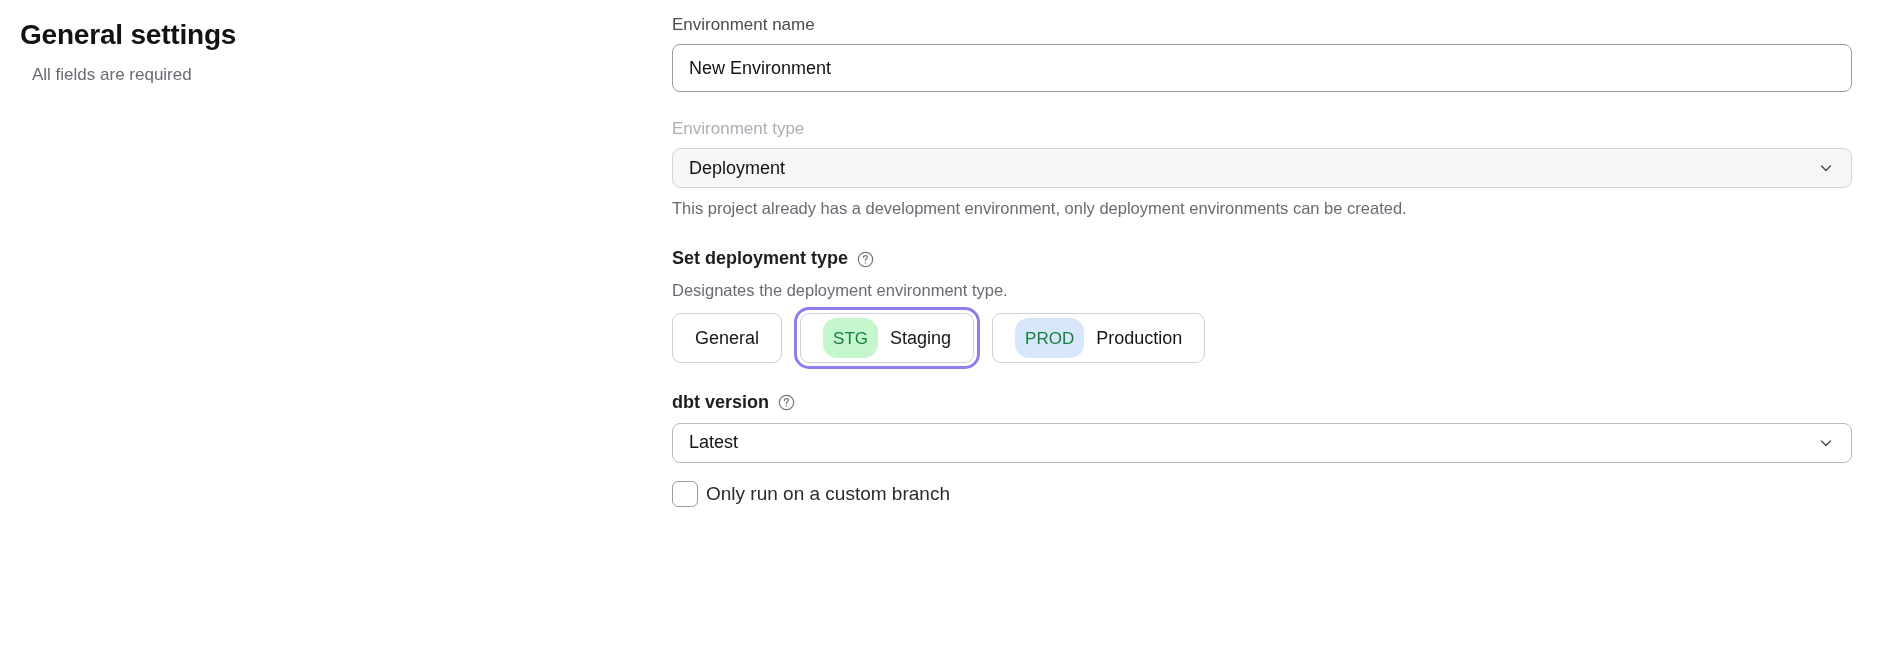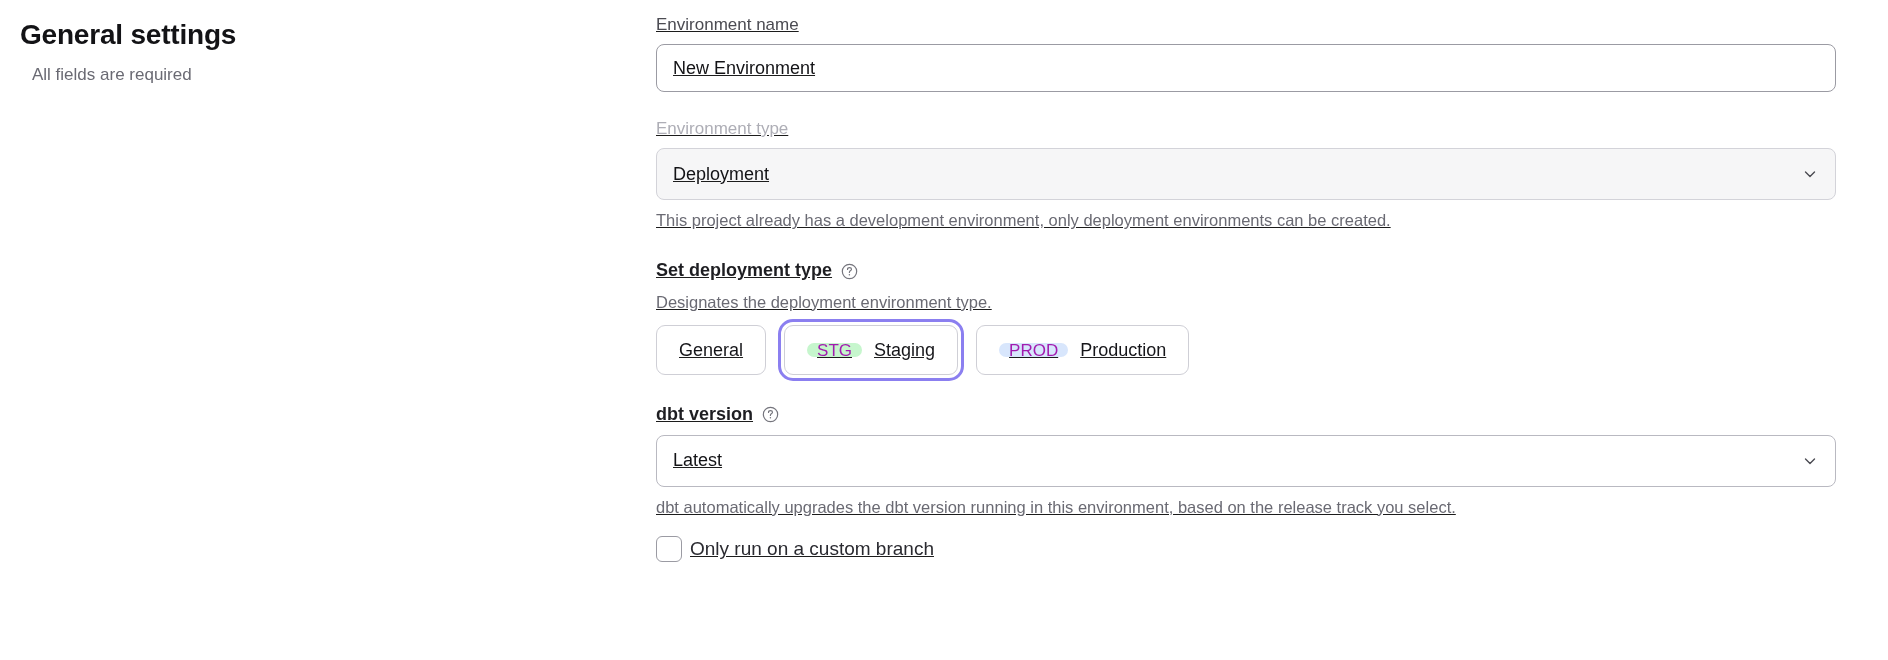--- a/index.html
+++ b/index.html
@@ -40,24 +40,23 @@
   .page-subtitle {
     font-size: 17px;
     color: #6a6a73;
     line-height: 1.3;
     margin: 12px;
   }
 
   
   .form-col {
     position: absolute;
-    left: 656px;
+    left: 672px;
     top: 14px;
     width: 1180px;
-    text-decoration: underline;
   }
 
   .field-label {
     font-size: 17px;
     color: #4b4b52;
     line-height: 1.3;
     margin-bottom: 8px;
     display: block;
   }
   .field-label.disabled {
@@ -82,21 +81,21 @@
     color: #131316;
     padding: 0 16px;
     font-family: "Liberation Sans", sans-serif;
     display: flex;
     align-items: center;
   }
 
   .select-box {
     position: relative;
     width: 1180px;
-    height: 52px;
+    height: 40px;
     border: 1px solid #d3d3d9;
     border-radius: 8px;
     background: #f6f6f7;
     font-size: 18px;
     color: #131316;
     padding: 0 16px;
     display: flex;
     align-items: center;
   }
   .select-box.enabled {
@@ -163,26 +162,26 @@
   .seg-btn.focused {
     outline: 3px solid #8b7ff0;
     outline-offset: 3px;
     border-radius: 9px;
   }
   .seg-btn .label { line-height: 1; }
   .badge {
     display: inline-flex;
     align-items: center;
     justify-content: center;
-    height: 14px;
+    height: 40px;
     padding: 0 10px;
     border-radius: 14px;
     font-size: 17px;
     font-weight: 400;
-    color: #a21caf;
+    color: #15803d;
     line-height: 1;
   }
   .badge.stg { background: #c6f6cd; }
   .badge.prod { background: #d8e6fc; }
 
   
   .check-row {
     display: flex;
     align-items: center;
     gap: 8px;
@@ -278,21 +277,20 @@
         </span>
       </div>
       <div class="select-box enabled">
         <span>Latest</span>
         <span class="chev">
           <svg viewBox="0 0 14 14" width="14" height="14" aria-hidden="true">
             <path d="M2.5 5 L7 9.5 L11.5 5" fill="none" stroke="#4b4b52" stroke-width="1.4" stroke-linecap="round" stroke-linejoin="round"></path>
           </svg>
         </span>
       </div>
-      <div class="helper-text">dbt automatically upgrades the dbt version running in this environment, based on the release track you select.</div>
     </div>
 
     <div class="check-row">
       <span class="checkbox"></span>
       <span class="check-label">Only run on a custom branch</span>
     </div>
 
   </div>
 </div>
 

